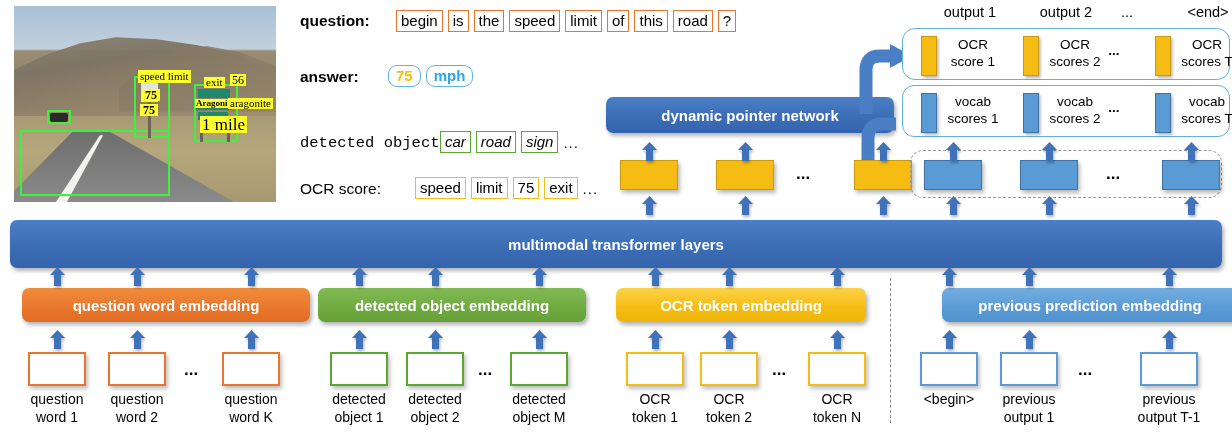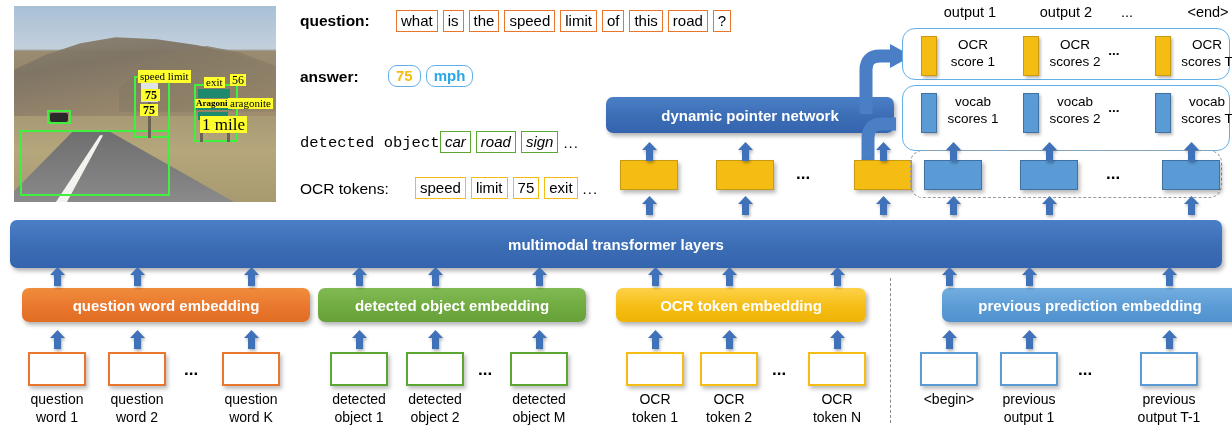--- a/index.html
+++ b/index.html
@@ -110,21 +110,21 @@
   <div class="ytag" style="left:216px;top:68px;font-size:12px;padding:0 2px;"><span>56</span></div>
   <div class="ytag" style="left:181px;top:93px;font-size:9px;font-weight:bold;padding:0 1px;"><span>Aragonite</span></div>
   <div class="ytag" style="left:214px;top:92px;font-size:11px;padding:0 2px;"><span>aragonite</span></div>
   <div class="ytag" style="left:186px;top:110px;font-size:17px;padding:0 2px;"><span>1 mile</span></div>
 </div>
 
 <div class="abs lbl" style="left:300px;top:12px;font-weight:bold;">
   <span>question</span><span>:</span>
 </div>
 <div class="abs" id="q-tokens" style="left:396px;top:10px;display:flex;gap:5px;">
-    <span class="tokbox">what</span>
+    <span class="tokbox">begin</span>
     <span class="tokbox">is</span>
     <span class="tokbox">the</span>
     <span class="tokbox">speed</span>
     <span class="tokbox">limit</span>
     <span class="tokbox">of</span>
     <span class="tokbox">this</span>
     <span class="tokbox">road</span>
     <span class="tokbox">?</span>
   </div>
 
@@ -140,21 +140,21 @@
   <span>detected objects:</span>
 </div>
 <div class="abs" id="do-tokens" style="left:440px;top:131px;display:flex;gap:5px;align-items:center;">
     <span class="tokbox tok-green">car</span>
     <span class="tokbox tok-green">road</span>
     <span class="tokbox tok-green">sign</span>
     <span class="ellip">...</span>
   </div>
 
 <div class="abs lbl" style="left:300px;top:180px;">
-  <span>OCR tokens:</span>
+  <span>OCR score:</span>
 </div>
 <div class="abs" id="ot-tokens" style="left:415px;top:177px;display:flex;gap:5px;align-items:center;">
     <span class="tokbox tok-gold">speed</span>
     <span class="tokbox tok-gold">limit</span>
     <span class="tokbox tok-gold">75</span>
     <span class="tokbox tok-gold">exit</span>
     <span class="ellip">...</span>
   </div>
 
 <div class="abs bar bar-blue" style="left:606px;top:97px;width:288px;height:36px;">
@@ -192,21 +192,21 @@
       </div>
       <div class="sbar sbar-gold" style="left: 252px; top: 7px; width: 14px; height: 38px;"></div>
       <div class="scaption" style="left: 268px; top: 8px; width: 72px;">
         <div>OCR</div>
         <div>scores T</div>
       </div>
       <div class="scaption" style="left: 196px; top: 14px; width: 30px; font-weight: bold;">...</div>
     </div>
 </div>
 
-<div class="abs capsule" style="left:902px;top:85px;width:328px;height:66px;">
+<div class="abs capsule" style="left:902px;top:85px;width:328px;height:52px;border-radius:12px;">
   <div id="vocab-scores-row" style="position:relative;width:100%;height:100%;">
       <div class="sbar sbar-blue" style="left: 18px; top: 7px; width: 14px; height: 38px;"></div>
       <div class="scaption" style="left: 34px; top: 8px; width: 72px;">
         <div>vocab</div>
         <div>scores 1</div>
       </div>
       <div class="sbar sbar-blue" style="left: 120px; top: 7px; width: 14px; height: 38px;"></div>
       <div class="scaption" style="left: 136px; top: 8px; width: 72px;">
         <div>vocab</div>
         <div>scores 2</div>

